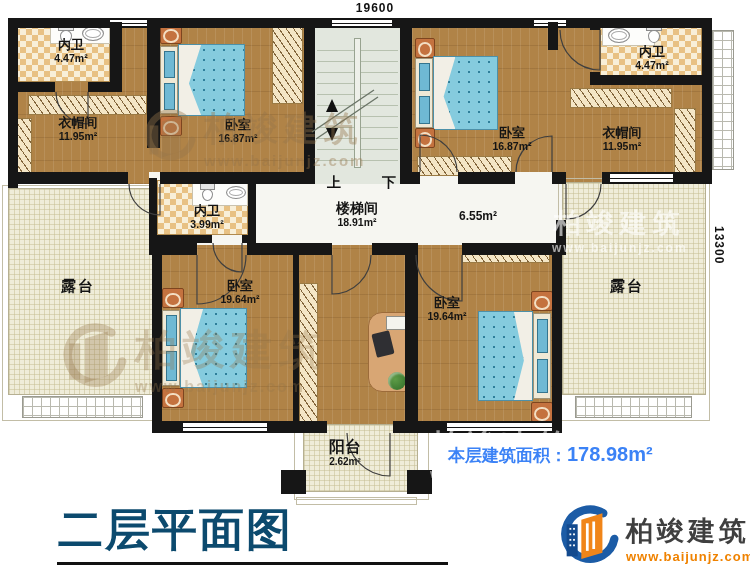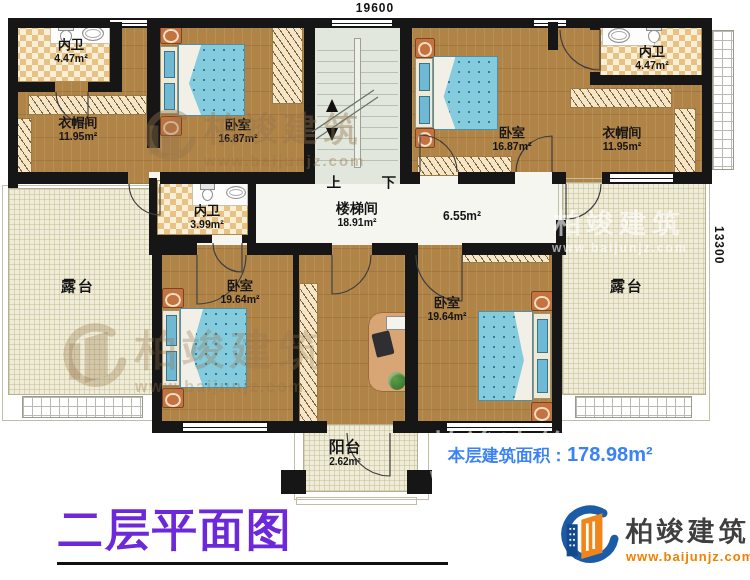--- a/index.html
+++ b/index.html
@@ -70,21 +70,21 @@
   .wm{position:absolute;display:flex;align-items:center;gap:8px;z-index:8;pointer-events:none;}
   .wm .t1{font-weight:900;letter-spacing:6px;white-space:nowrap;}
   .wm .t2{font-weight:bold;letter-spacing:2px;white-space:nowrap;}
   .wmico{flex:0 0 auto;}
   
   .dim{position:absolute;font-size:12px;font-weight:bold;color:#111;letter-spacing:1px;z-index:9;}
   .vdim{writing-mode:vertical-rl;}
   .arealine{position:absolute;z-index:9;color:#3b82f6;white-space:nowrap;}
   .arealine .lb{font-size:17px;font-weight:600;}
   .arealine .vl{font-size:20px;font-weight:600;}
-  .titleblock{position:absolute;z-index:9;display:flex;align-items:flex-end;gap:4px;color:#6d28d9;}
+  .titleblock{position:absolute;z-index:9;display:flex;align-items:flex-end;gap:4px;color:#0c4a6e;}
   .titleblock .tt{font-size:45px;font-weight:900;letter-spacing:2px;}
   .titleblock .sc{font-size:40px;font-weight:400;}
   .underline{position:absolute;background:#111;z-index:9;}
   .fh{position:absolute;font-size:18px;font-weight:600;color:#161616;z-index:9;}
   .brand{position:absolute;display:flex;align-items:center;gap:6px;z-index:9;}
   .brand .bn{font-size:27px;font-weight:900;color:#3f3f3f;letter-spacing:4px;white-space:nowrap;}
   .brand .bw2{font-size:13px;font-weight:800;color:#ef8200;letter-spacing:1px;white-space:nowrap;}
   svg.overlay{position:absolute;left:0;top:0;z-index:6;pointer-events:none;}
 </style>
 </head>
@@ -298,21 +298,21 @@
       <div class="ar">4.47m²</div>
     </div>
   <div class="rl" style="left:167px;top:204px;width:80px;">
     <div class="nm">内卫</div>
       <div class="ar">3.99m²</div>
     </div>
   <div class="rl stairlbl" style="left:317px;top:201px;width:80px;">
     <div class="nm">楼梯间</div>
       <div class="ar">18.91m²</div>
     </div>
-  <div class="corr" style="left:427px;top:209px;width:70px;">6.55m²</div>
+  <div class="corr" style="left:443px;top:209px;width:70px;">6.55m²</div>
   <div class="rl big" style="left:38px;top:278px;width:80px;">
     <div class="nm">露台</div>
     </div>
   <div class="rl big" style="left:587px;top:278px;width:80px;">
     <div class="nm">露台</div>
     </div>
   <div class="rl" style="left:200px;top:279px;width:80px;">
     <div class="nm">卧室</div>
       <div class="ar">19.64m²</div>
     </div>

